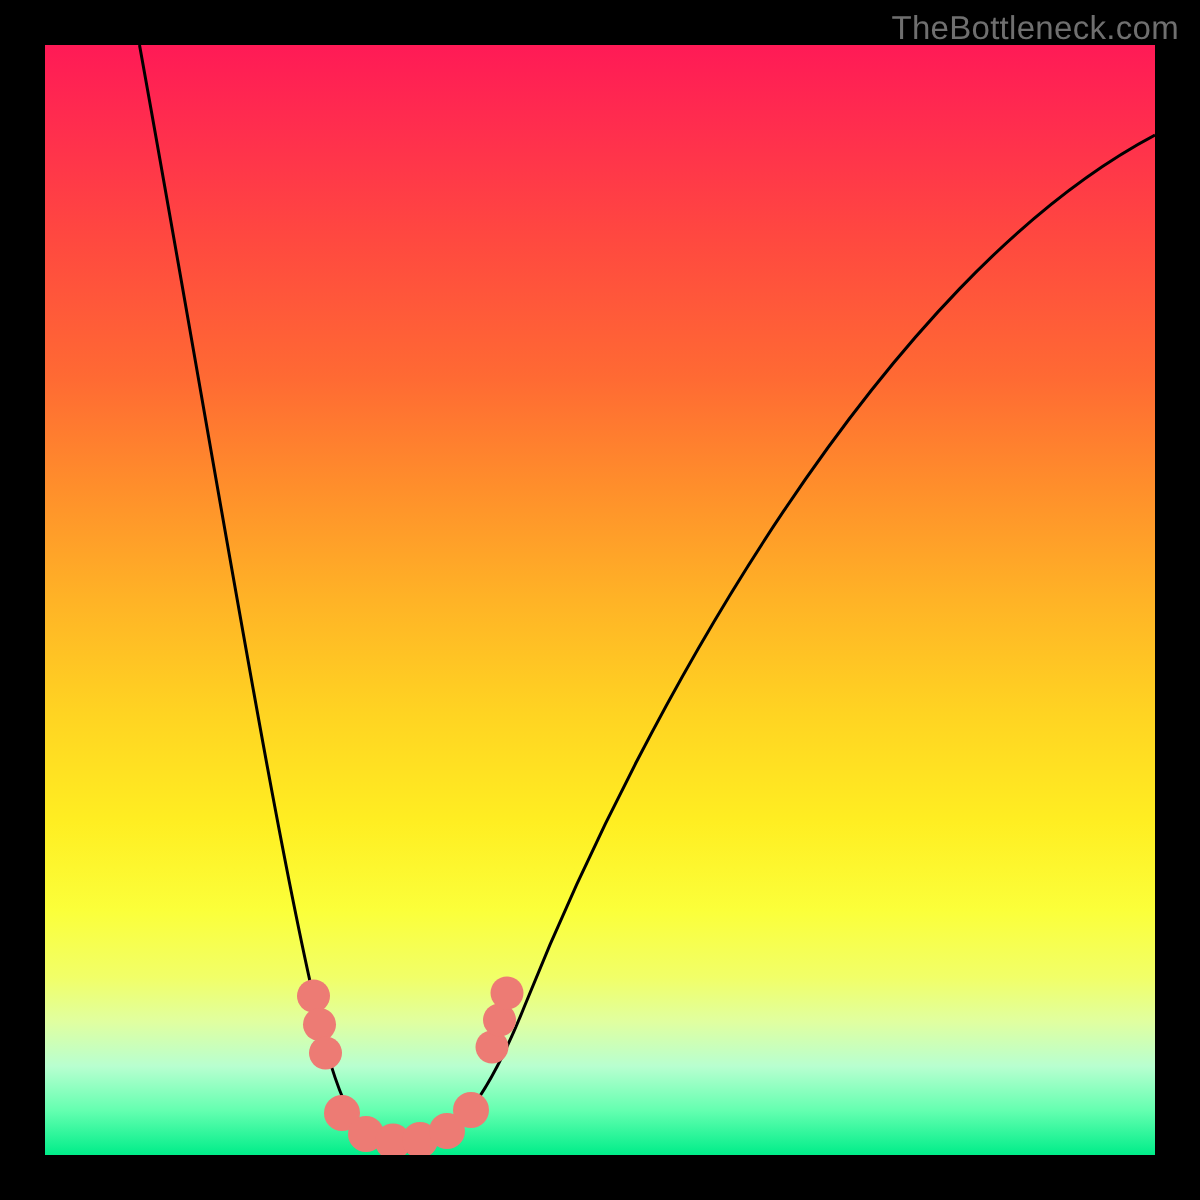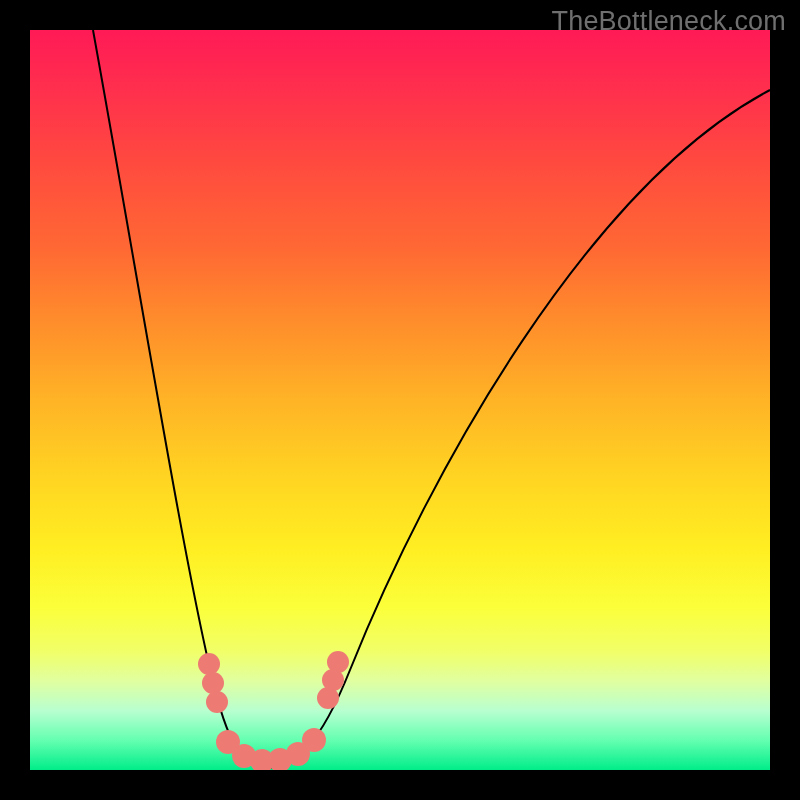--- a/index.html
+++ b/index.html
@@ -42,21 +42,21 @@
   }
   svg.curve {
     position: absolute;
     inset: 0;
   }
   .watermark {
     position: absolute;
     top: 6px;
     right: 14px;
     color: #6f6f6f;
-    font-size: 27px;
+    font-size: 22px;
     font-weight: 500;
     letter-spacing: 0.2px;
     user-select: none;
   }
   .marker {
     position: absolute;
     border-radius: 50%;
     background: #ed7b74;
     transform: translate(-50%, -50%);
   }

